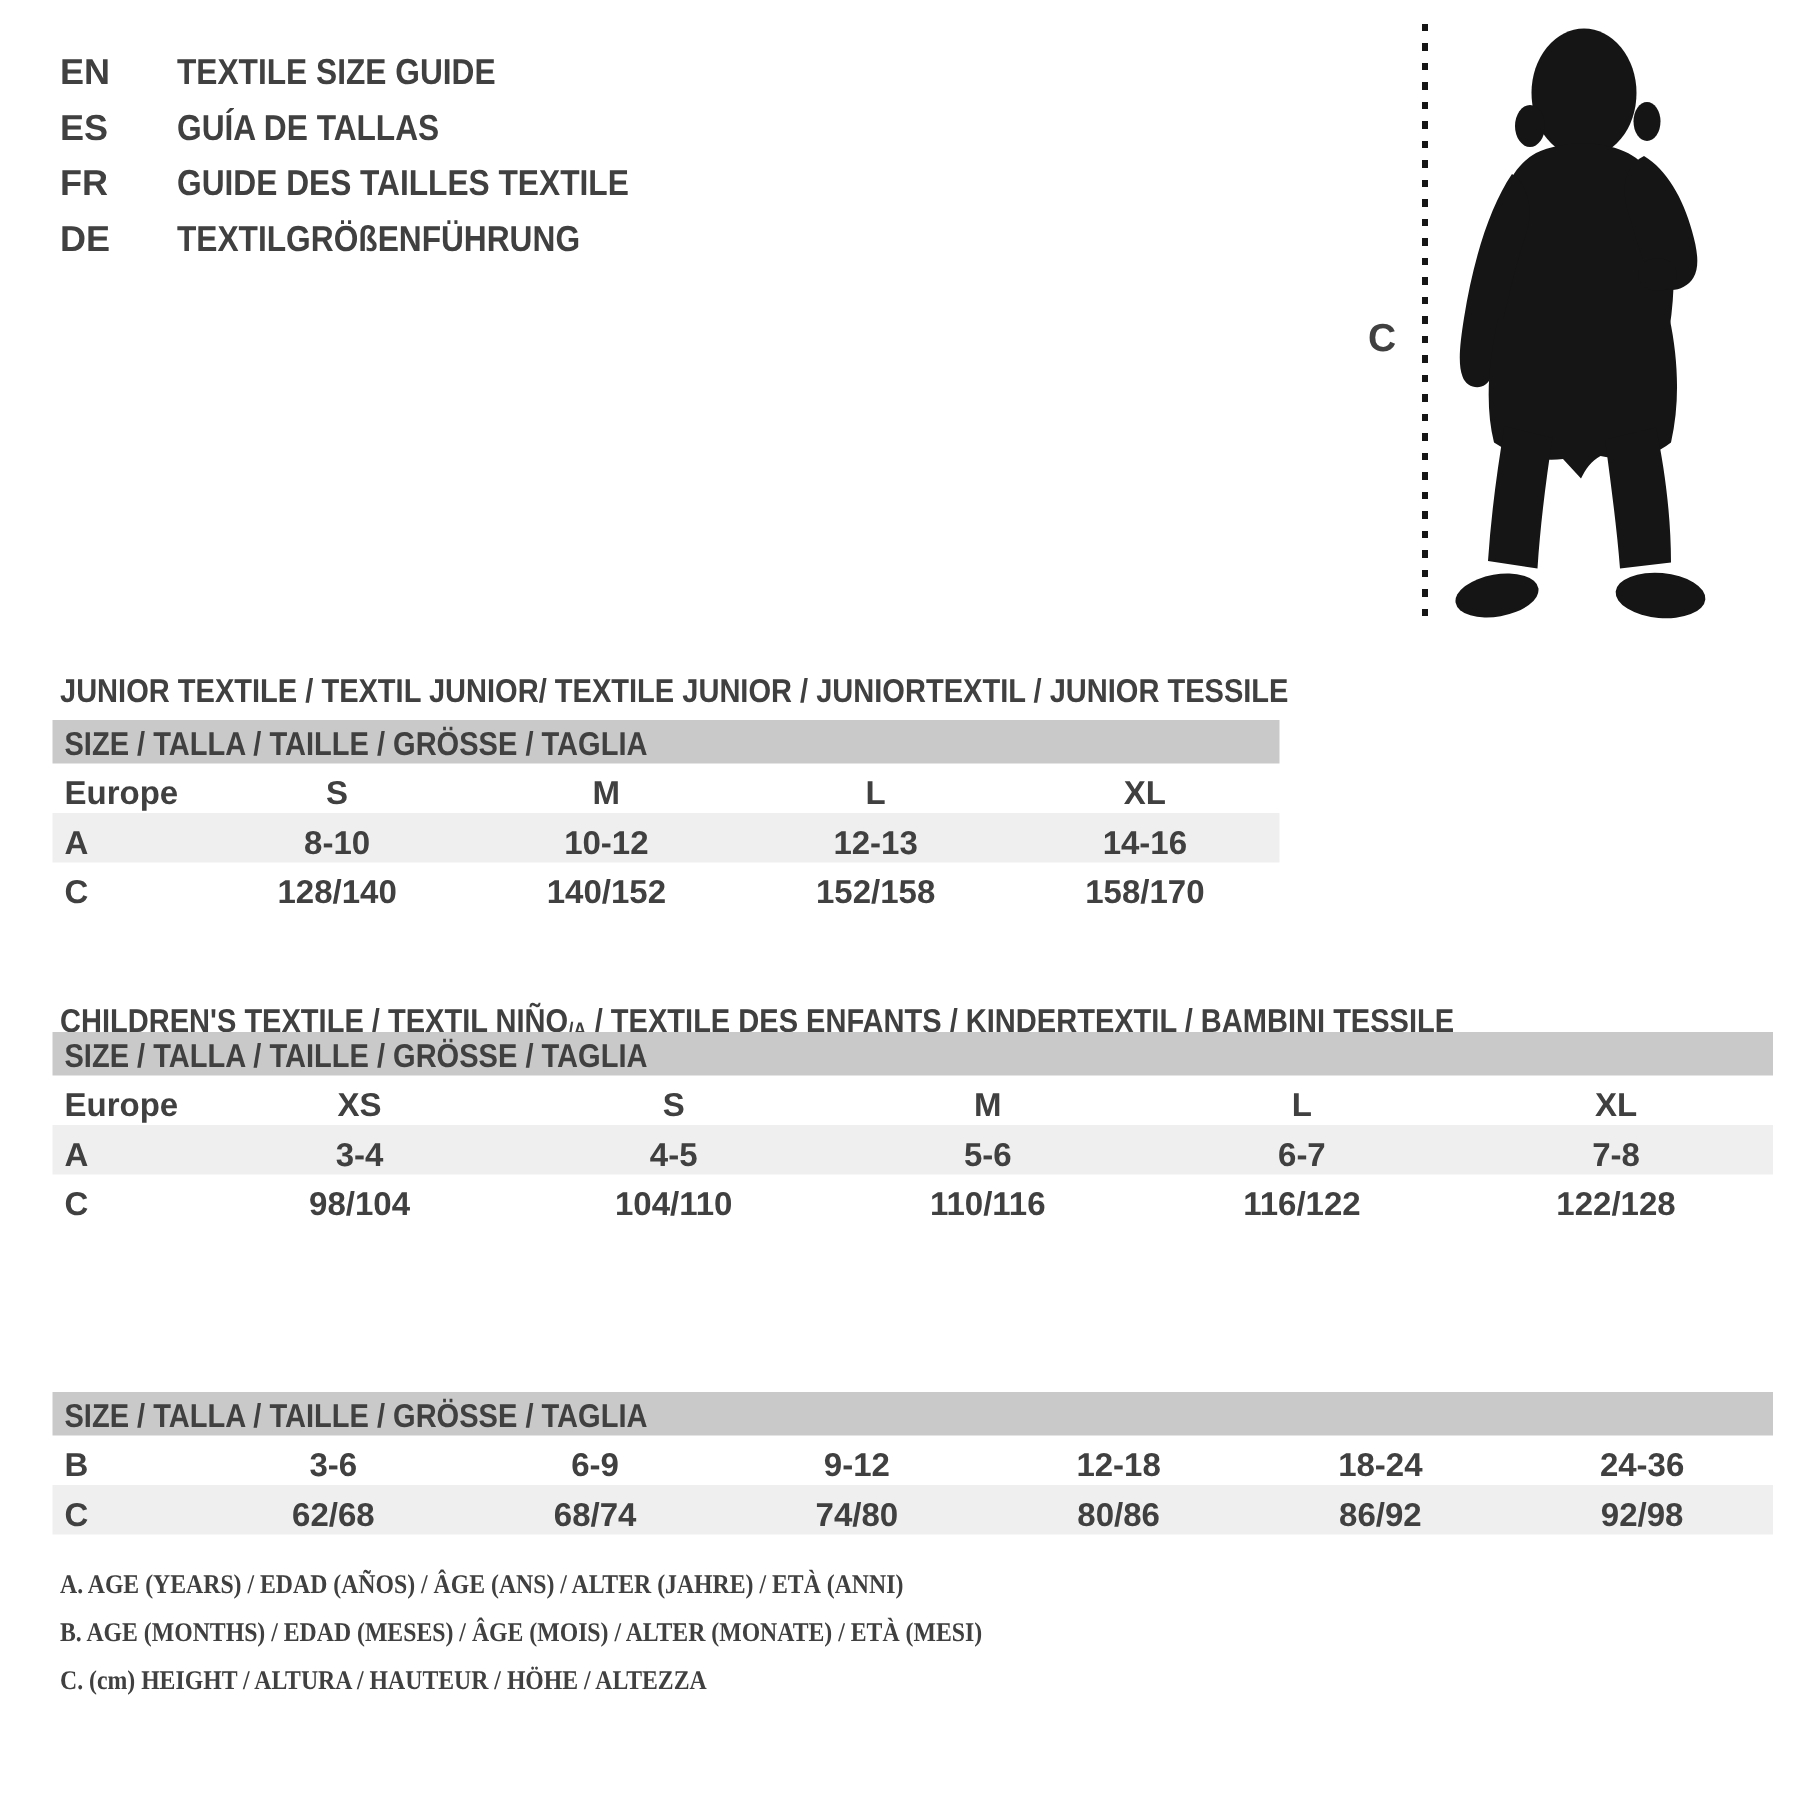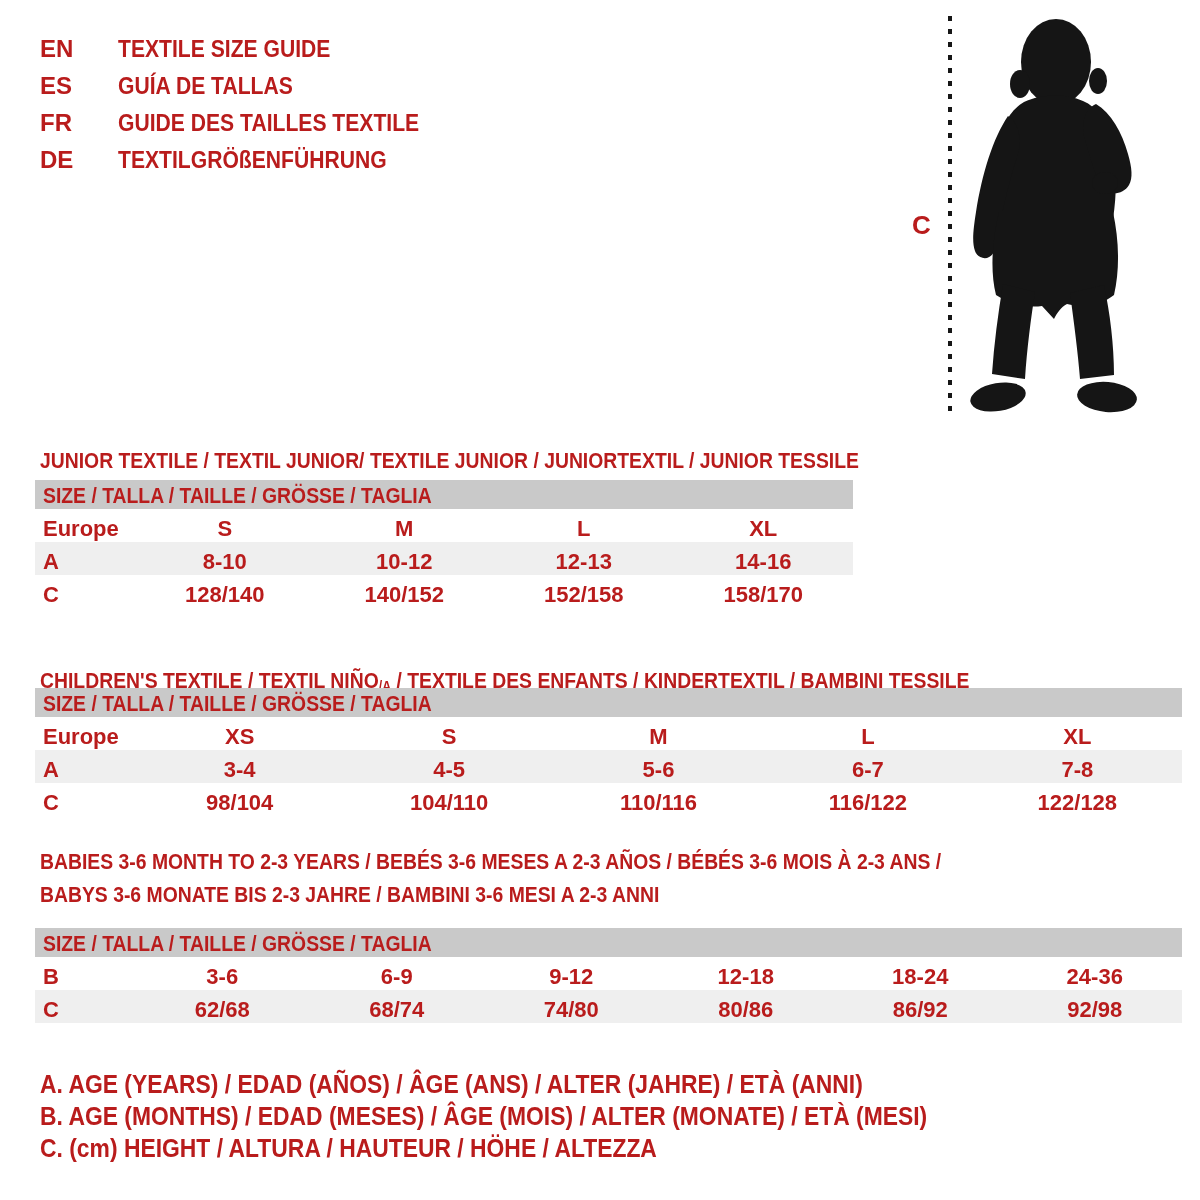--- a/index.html
+++ b/index.html
@@ -1,19 +1,19 @@
 <!DOCTYPE html>
 <html><head>
 <meta charset="utf-8">
 <title>Textile Size Guide</title>
 <style>
   html,body { margin:0; padding:0; background:#ffffff; }
   .canvas {
     position:relative; width:1200px; height:1200px;
-    background:#ffffff; color:#b91c1c;
+    background:#ffffff; color:#404040;
     font-family:"Liberation Sans", sans-serif;
     overflow:hidden;
   }
   .cond { display:inline-block; transform:scaleX(0.88); transform-origin:0 50%; white-space:nowrap; }
 
   
   .lang-block { position:absolute; left:40px; top:30px; }
   .lang-row { display:flex; height:37px; align-items:center; font-weight:bold; font-size:24px; }
   .lang-code { width:78px; }
 
@@ -37,21 +37,21 @@
   .junior-pos { top:480px; width:818px; }
   .children-pos { top:688px; width:1147px; }
   .babies-pos { top:928px; width:1147px; }
   .t-header { background:#c9c9c9; height:29px; display:flex; align-items:flex-end; padding-left:8px; box-sizing:border-box; }
   .t-row { display:flex; align-items:flex-end; height:33px; }
   .t-row.alt { background:#efefef; }
   .t-label { width:100px; padding-left:8px; box-sizing:border-box; }
   .t-cell { flex:1; text-align:center; }
 
   
-  .legend { position:absolute; left:40px; top:1068px; font-size:26px; font-weight:bold; }
+  .legend { position:absolute; left:40px; top:1040px; font-size:18px; font-weight:bold;font-family:Liberation Serif, serif; }
   .legend-line { height:32px; line-height:32px; white-space:nowrap; }
 </style>
 </head>
 <body>
 
 <div class="canvas">
 
   <div class="lang-block">
     <div class="lang-row">
       <span class="lang-code">EN</span>
@@ -146,24 +146,20 @@
     <div class="t-row">
       <span class="t-label">C</span>
       <span class="t-cell">98/104</span>
       <span class="t-cell">104/110</span>
       <span class="t-cell">110/116</span>
       <span class="t-cell">116/122</span>
       <span class="t-cell">122/128</span>
     </div>
   </div>
 
-  <div class="section-title title-babies">
-    <span class="cond">BABIES 3-6 MONTH TO 2-3 YEARS / BEBÉS 3-6 MESES A 2-3 AÑOS / BÉBÉS 3-6 MOIS À 2-3 ANS /</span><br>
-    <span class="cond">BABYS 3-6 MONATE BIS 2-3 JAHRE / BAMBINI 3-6 MESI A 2-3 ANNI</span>
-  </div>
   <div class="size-table babies-pos">
     <div class="t-header">
       <span class="cond">SIZE / TALLA / TAILLE / GRÖSSE / TAGLIA</span>
     </div>
     <div class="t-row">
       <span class="t-label">B</span>
       <span class="t-cell">3-6</span>
       <span class="t-cell">6-9</span>
       <span class="t-cell">9-12</span>
       <span class="t-cell">12-18</span>

